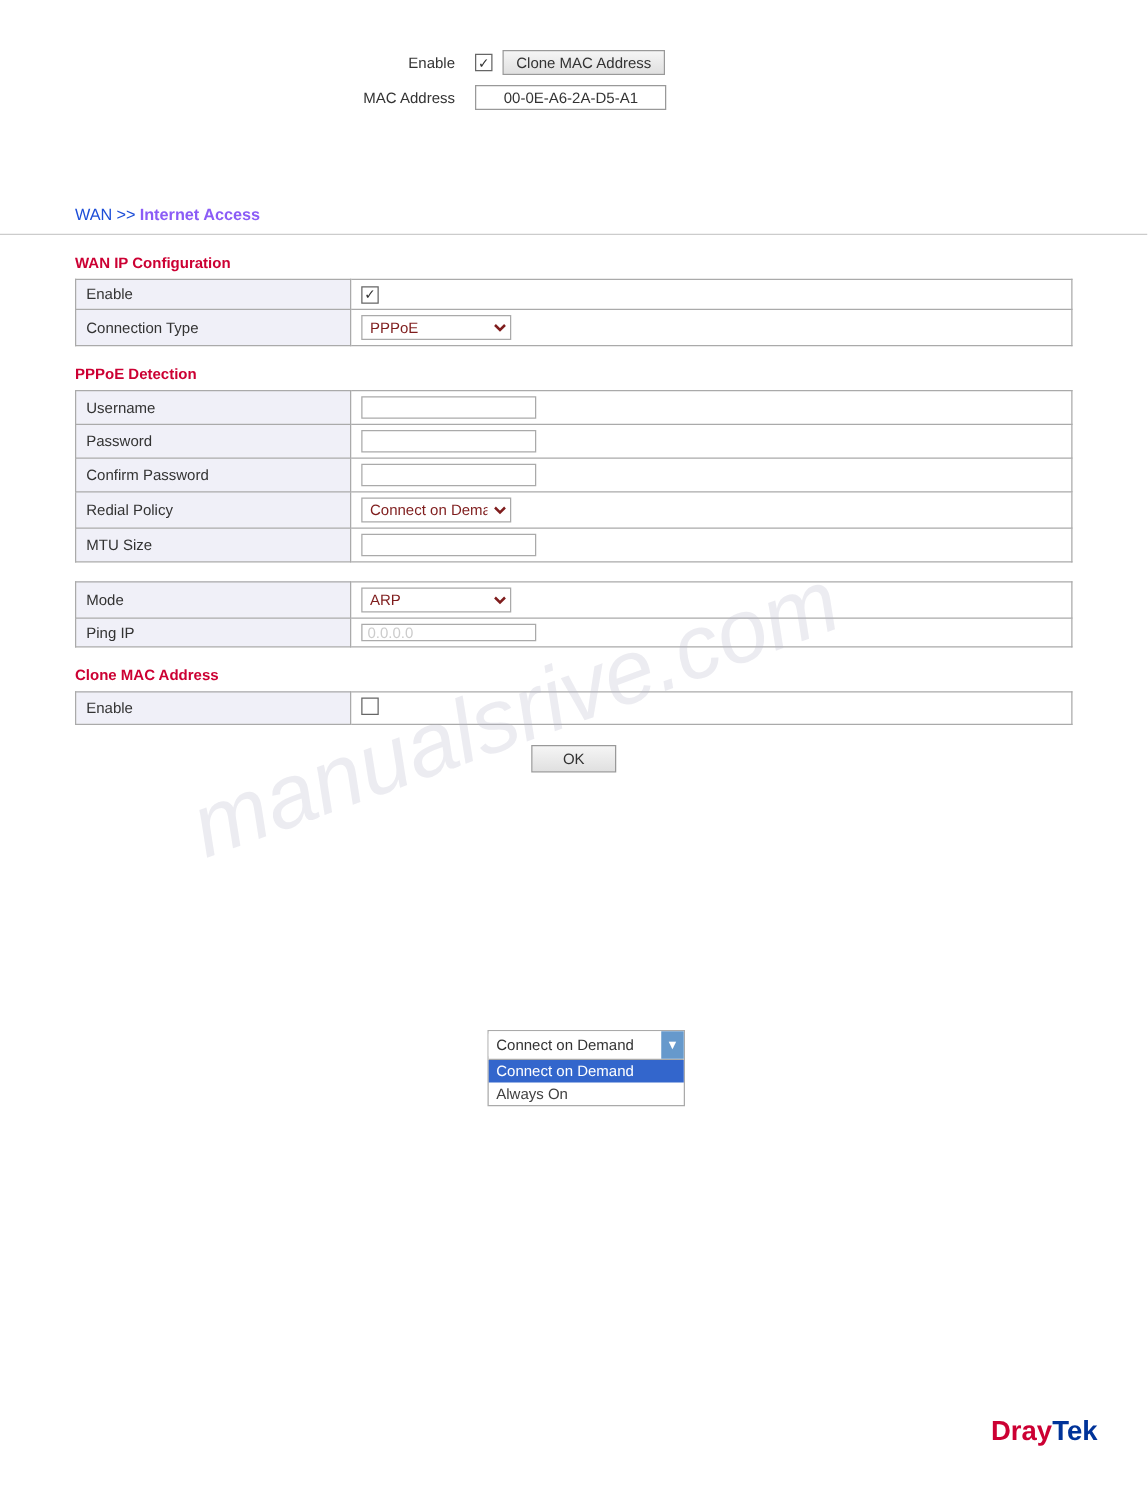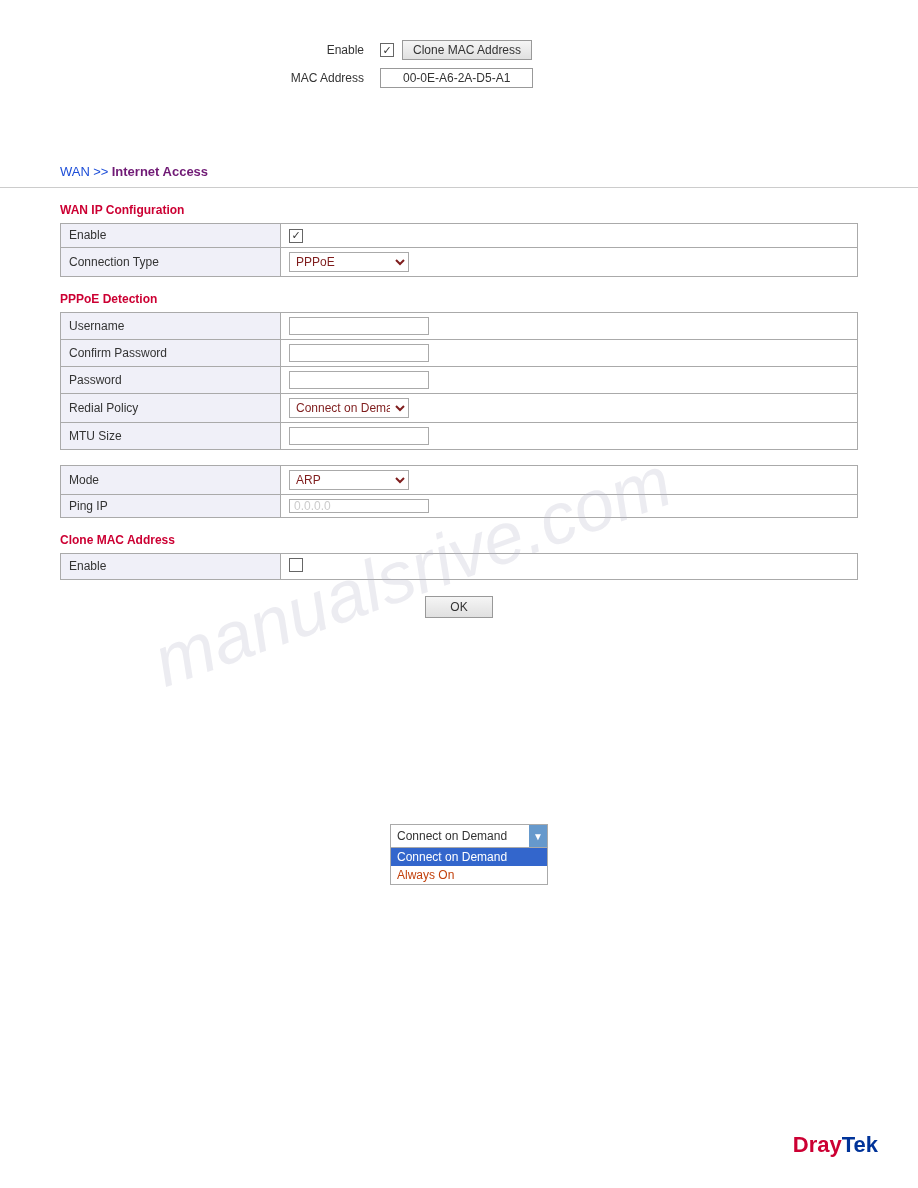--- a/index.html
+++ b/index.html
@@ -73,21 +73,21 @@
     .section-header {
       padding: 8px 60px;
       border-bottom: 1px solid #ccc;
       margin-top: 40px;
     }
     .section-header span {
       color: #1d4ed8;
       font-size: 13px;
     }
     .section-header strong {
-      color: #701a75;
+      color: #8b5cf6;
       font-size: 13px;
       font-weight: bold;
     }
 
     
     .config-section {
       margin: 15px 60px;
     }
     .config-title {
       color: #cc0033;
@@ -184,21 +184,21 @@
       background: #6699cc;
       display: flex;
       align-items: center;
       justify-content: center;
       color: #fff;
       font-size: 10px;
     }
     .dropdown-option {
       padding: 2px 6px;
       font-size: 12px;
-      color: #c2410c;
+      color: #404040;
       cursor: pointer;
     }
     .dropdown-option.selected {
       background: #3366cc;
       color: #fff;
     }
 
     
     .watermark {
       position: absolute;
@@ -282,27 +282,27 @@
   <div class="config-title">PPPoE Detection</div>
   <table class="config-table">
     <tbody>
         <tr>
       <td>Username</td>
       <td>
         <input class="field-input" type="text" value="" style="">
       </td>
     </tr>
     <tr>
+      <td>Password</td>
+      <td>
+        <input class="field-input" type="password" value="" style="">
+      </td>
+    </tr>
+    <tr>
       <td>Confirm Password</td>
-      <td>
-        <input class="field-input" type="password" value="" style="">
-      </td>
-    </tr>
-    <tr>
-      <td>Password</td>
       <td>
         <input class="field-input" type="password" value="" style="">
       </td>
     </tr>
     <tr>
       <td>Redial Policy</td>
       <td>
         <select class="field-select">
           <option>Connect on Demand</option>
           <option>Always On</option>

